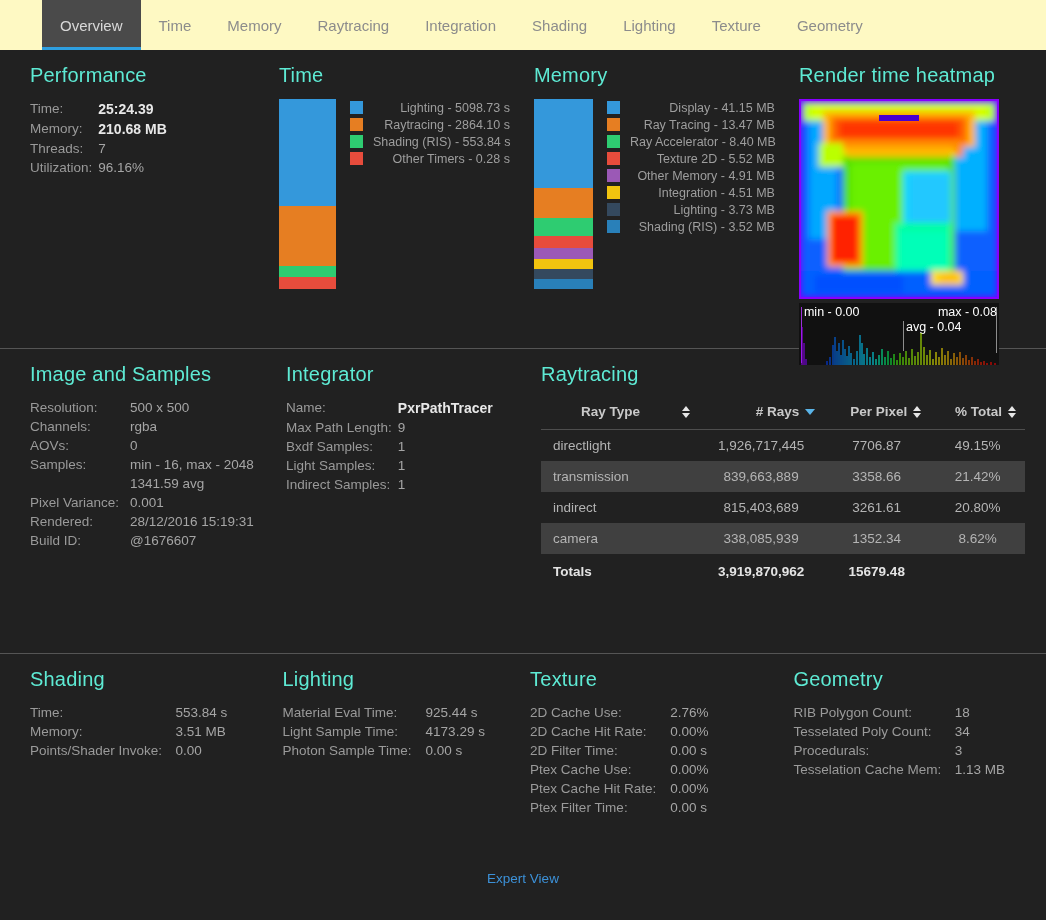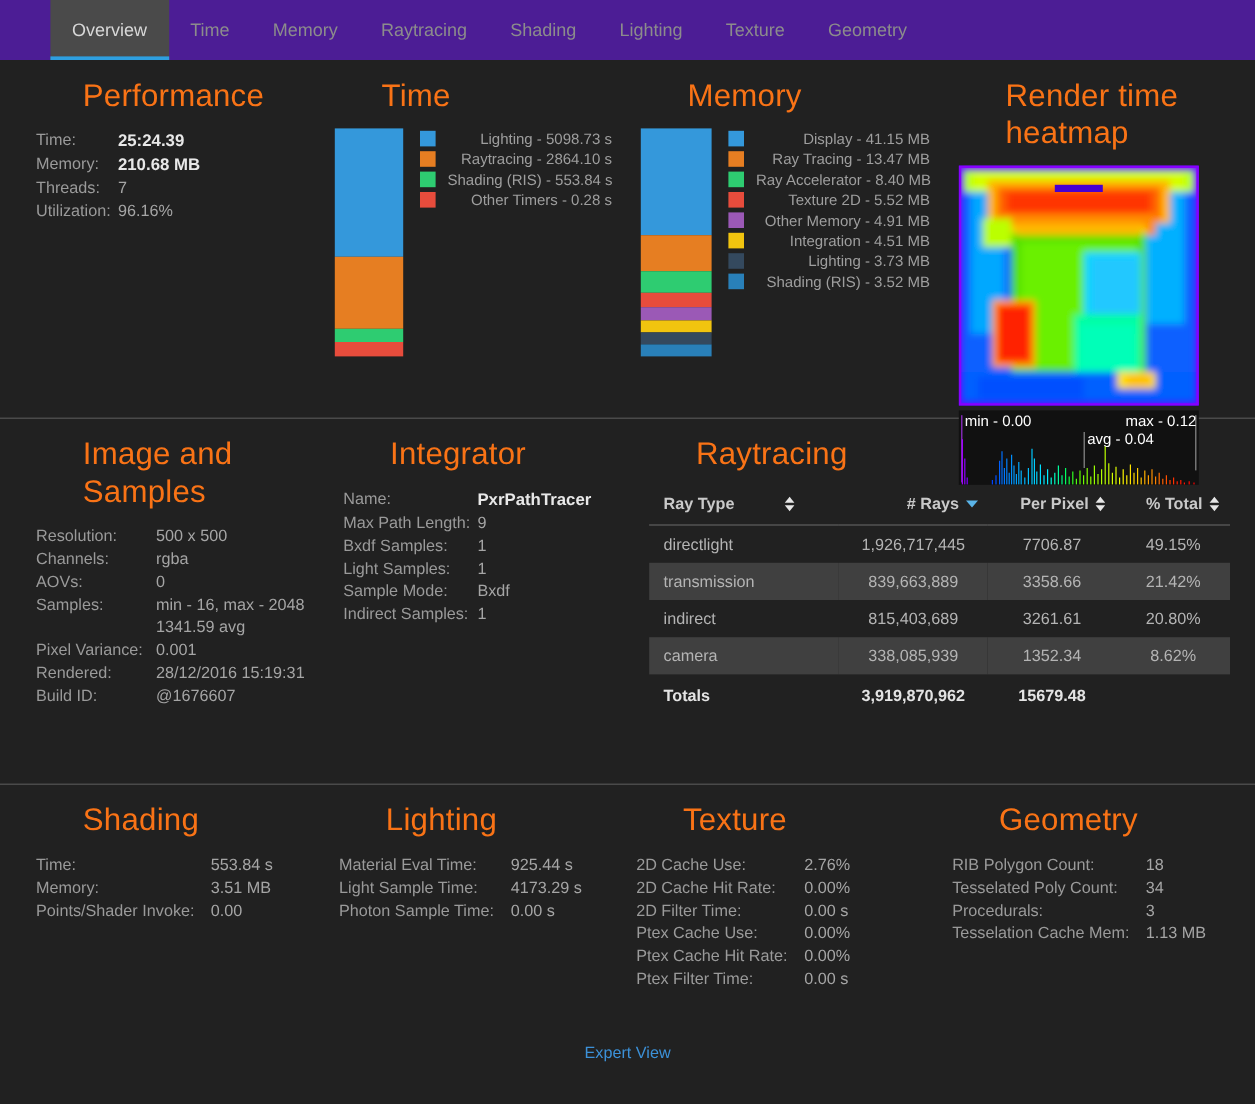--- a/index.html
+++ b/index.html
@@ -7,21 +7,21 @@
     width: 1046px; height: 920px;
     background: #212121;
     font-family: "Liberation Sans", sans-serif;
     color: #9a9a9a;
     overflow: hidden;
   }
 
   
   .tabbar {
     height: 50px;
-    background: #4c1d95;
+    background: #fef9c3;
     display: flex;
     align-items: stretch;
     padding-left: 42px;
   }
   .tab {
     display: flex; align-items: center;
     padding: 0 18px;
     font-size: 15px;
     color: #8c8c8c;
     cursor: pointer;
@@ -41,26 +41,25 @@
 
   
   .row {
     display: flex;
     padding: 0 16px;
   }
   .row.border-top { border-top: 1px solid #555; }
 
   .panel { padding: 14px 10px 10px 14px; }
   .panel h2 {
-    font-size: 26px;
+    font-size: 20px;
     font-weight: normal;
-    color: #f97316;
+    color: #5eead4;
     margin-bottom: 12px;
     letter-spacing: .2px;
-    margin-left: 39px;
   }
 
   
   table.kv { border-collapse: collapse; font-size: 13.5px; }
   table.kv td { padding: 2px 0; vertical-align: top; color: #9a9a9a; }
   table.kv td.k { padding-right: 6px; white-space: nowrap; }
   table.kv td.v { color: #a5a5a5; }
   table.kv td.v.bold { color: #e8e8e8; font-weight: bold; font-size: 14px; }
 
   
@@ -127,21 +126,21 @@
     font-size: 13.5px;
   }
   table.rt thead th {
     font-size: 13.5px;
     font-weight: bold;
     color: #c9c9c9;
     padding: 6px 8px 10px 8px;
     border-bottom: 1px solid #4e4e4e;
     white-space: nowrap;
   }
-  table.rt thead th.th-raytype { text-align: left; padding-left: 12px; }
+  table.rt thead th.th-raytype { text-align: right; padding-left: 12px; }
   table.rt thead th.th-num     { text-align: right; }
   .sortwrap { display: inline-flex; align-items: center; gap: 6px; }
   .sort-both { display: inline-block; width: 9px; line-height: 0; }
   .sort-both i {
     display: block;
     width: 0; height: 0;
     border-left: 4.5px solid transparent;
     border-right: 4.5px solid transparent;
   }
   .sort-both i.up   { border-bottom: 5px solid #e6e6e6; margin-bottom: 2px; }
@@ -195,20 +194,23 @@
       <span>Overview</span>
     </div>
   <div class="tab">
       <span>Time</span>
     </div>
   <div class="tab">
       <span>Memory</span>
     </div>
   <div class="tab">
       <span>Raytracing</span>
+    </div>
+  <div class="tab">
+      <span>Integration</span>
     </div>
   <div class="tab">
       <span>Shading</span>
     </div>
   <div class="tab">
       <span>Lighting</span>
     </div>
   <div class="tab">
       <span>Texture</span>
     </div>
@@ -374,21 +376,21 @@
         <rect x="40" y="8" width="20" height="3" fill="#4800d0"></rect>
 
         <rect x="0" y="0" width="100" height="100" fill="none" stroke="#8800ff" stroke-width="2"></rect>
       </svg>
     </div>
     <div class="heat-hist">
       <span class="tick purple" style="left:2px;top:4px;height:56px"></span>
       <span class="tick" style="left:104px;top:18px;height:30px"></span>
       <span class="tick" style="left:197px;top:4px;height:46px"></span>
       <span class="lbl" style="left:5px;top:2px">min - 0.00</span>
-      <span class="lbl" style="right:2px;top:2px">max - 0.12</span>
+      <span class="lbl" style="right:2px;top:2px">max - 0.08</span>
       <span class="lbl" style="left:107px;top:17px">avg - 0.04</span>
       <svg class="heat-bars" viewBox="0 0 200 44" preserveAspectRatio="none">
         <g stroke-width="1">
           <line x1="3" y1="44" x2="3" y2="6" stroke="#a000ff"></line>
           <line x1="5" y1="44" x2="5" y2="22" stroke="#9000ff"></line>
           <line x1="7" y1="44" x2="7" y2="38" stroke="#8000ff"></line>
           <line x1="28" y1="44" x2="28" y2="40" stroke="#0040ff"></line>
           <line x1="31" y1="44" x2="31" y2="36" stroke="#0050ff"></line>
           <line x1="34" y1="44" x2="34" y2="24" stroke="#0060ff"></line>
           <line x1="36" y1="44" x2="36" y2="16" stroke="#0070ff"></line>
@@ -508,24 +510,20 @@
         <td class="k">Max Path Length:</td>
         <td class="v">9</td>
       </tr>
       <tr>
         <td class="k">Bxdf Samples:</td>
         <td class="v">1</td>
       </tr>
       <tr>
         <td class="k">Light Samples:</td>
         <td class="v">1</td>
-      </tr>
-      <tr>
-        <td class="k">Sample Mode:</td>
-        <td class="v">Bxdf</td>
       </tr>
       <tr>
         <td class="k">Indirect Samples:</td>
         <td class="v">1</td>
       </tr>
     </tbody>
       </table>
   </div>
 
   <div class="panel p-raytracing">

